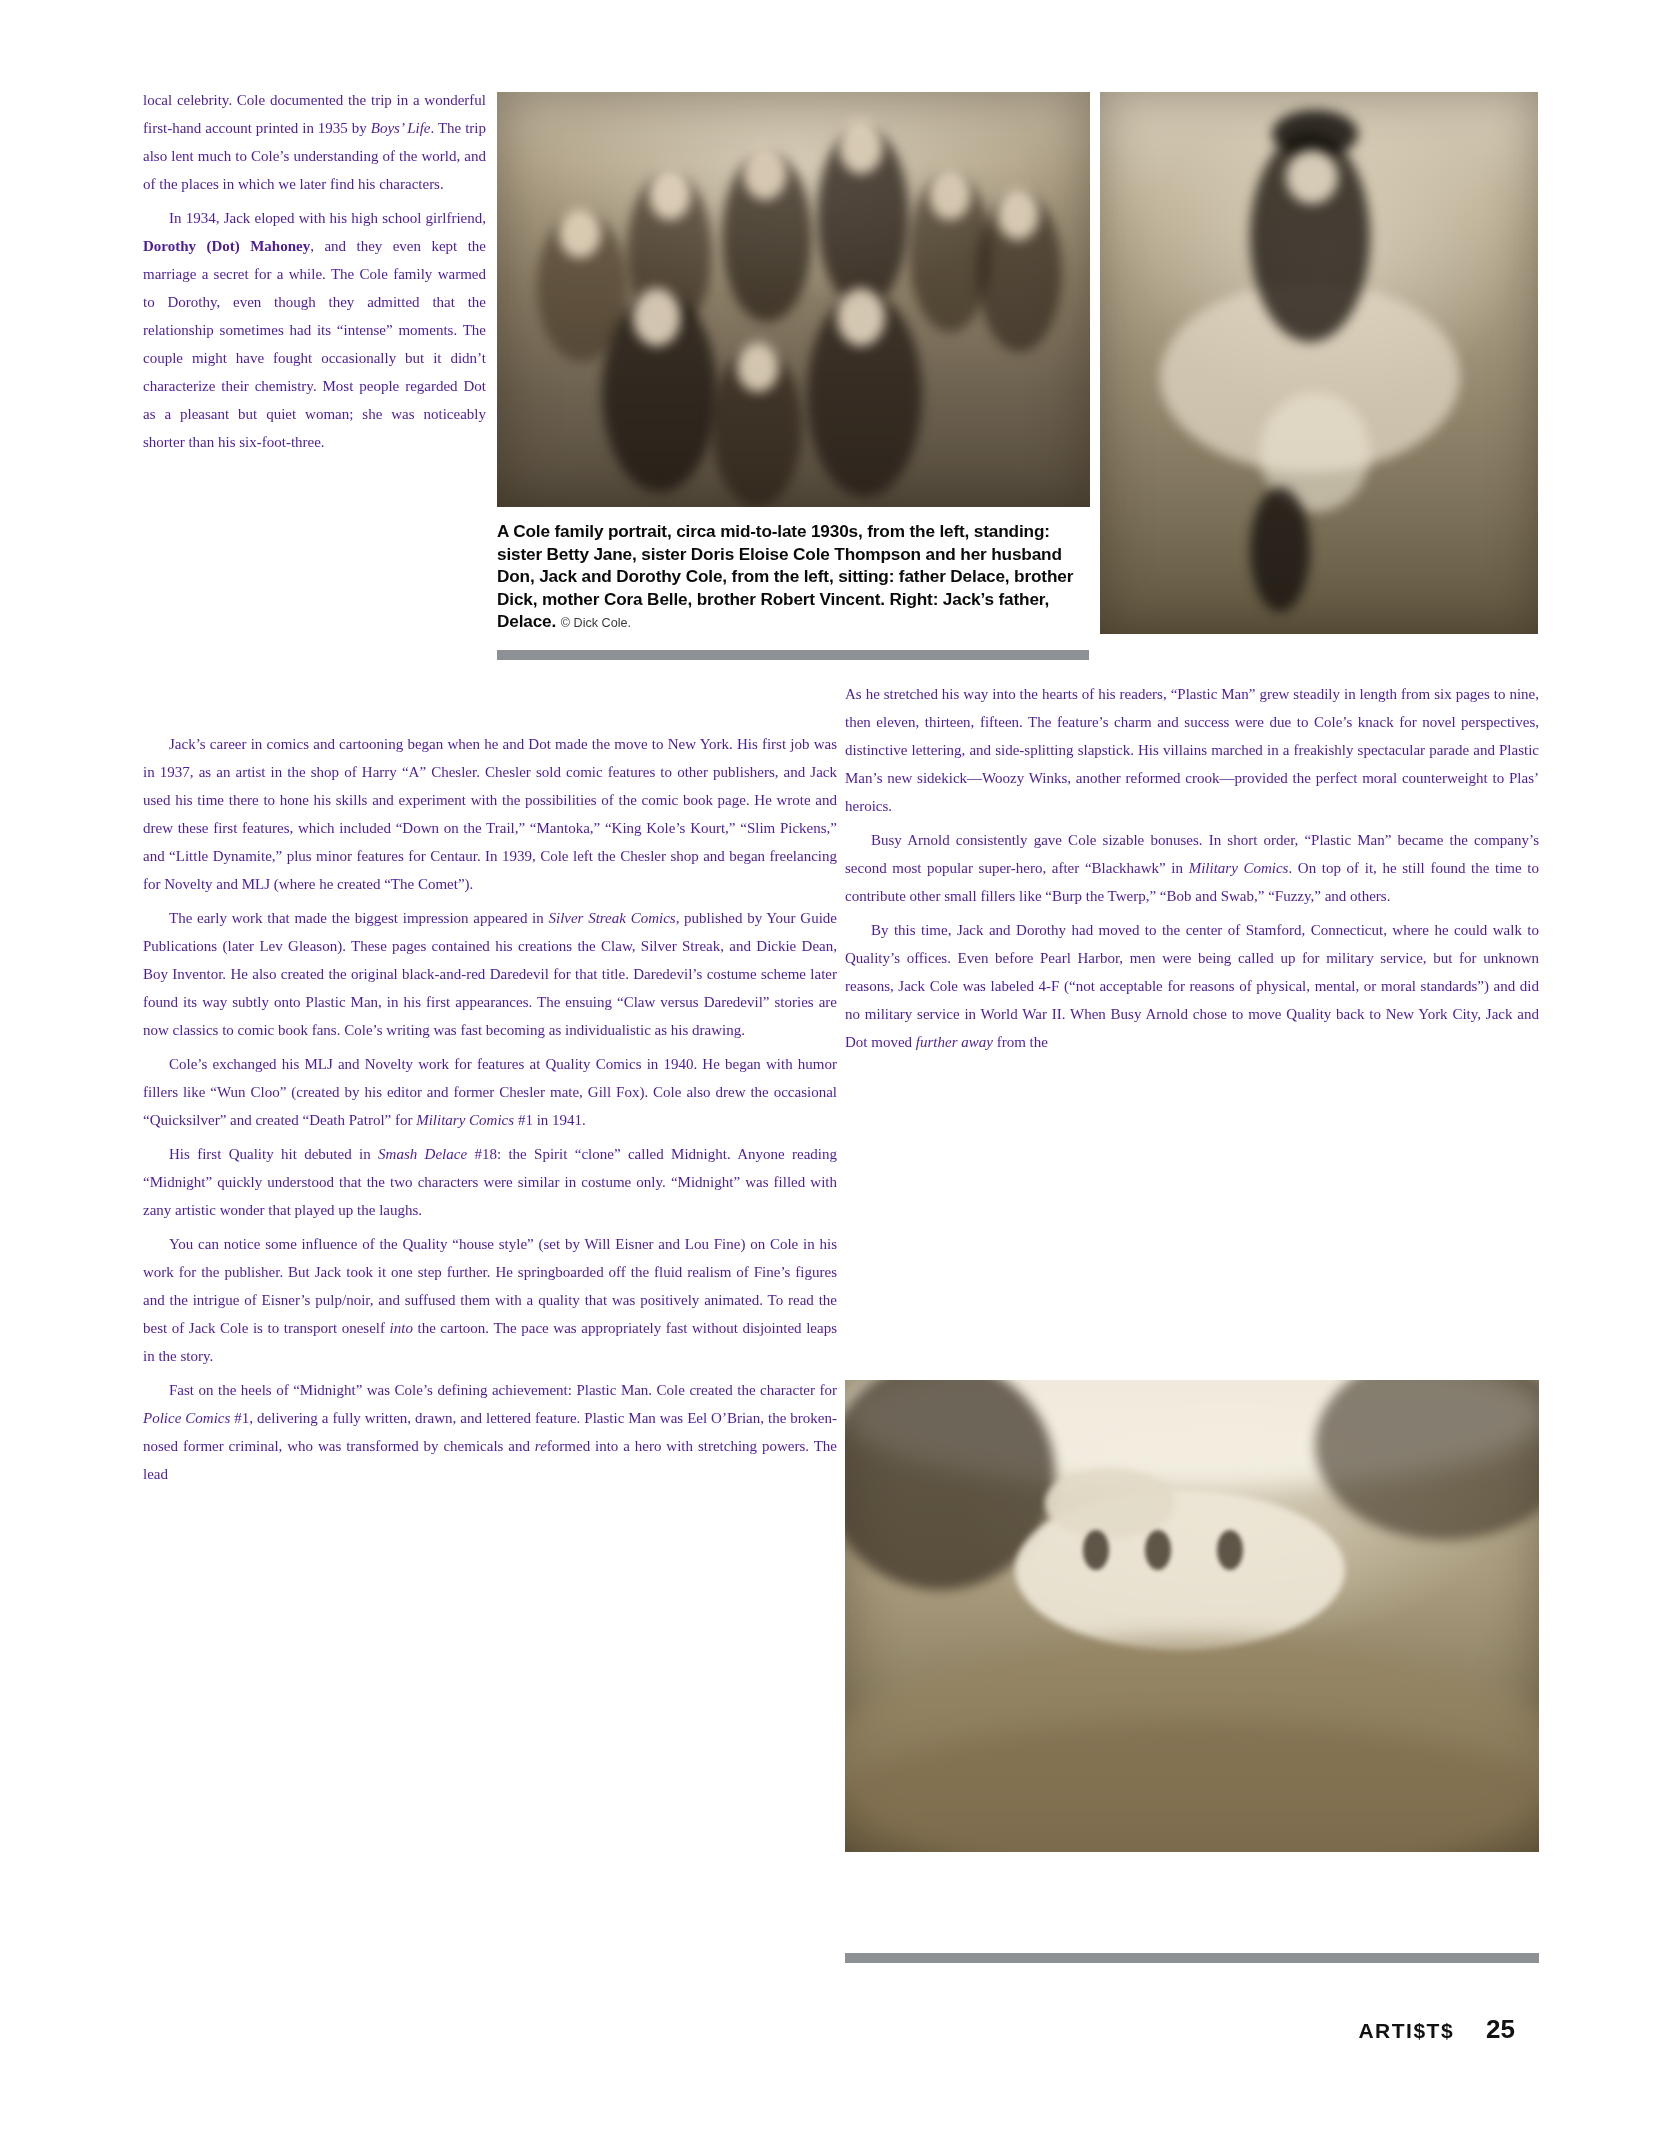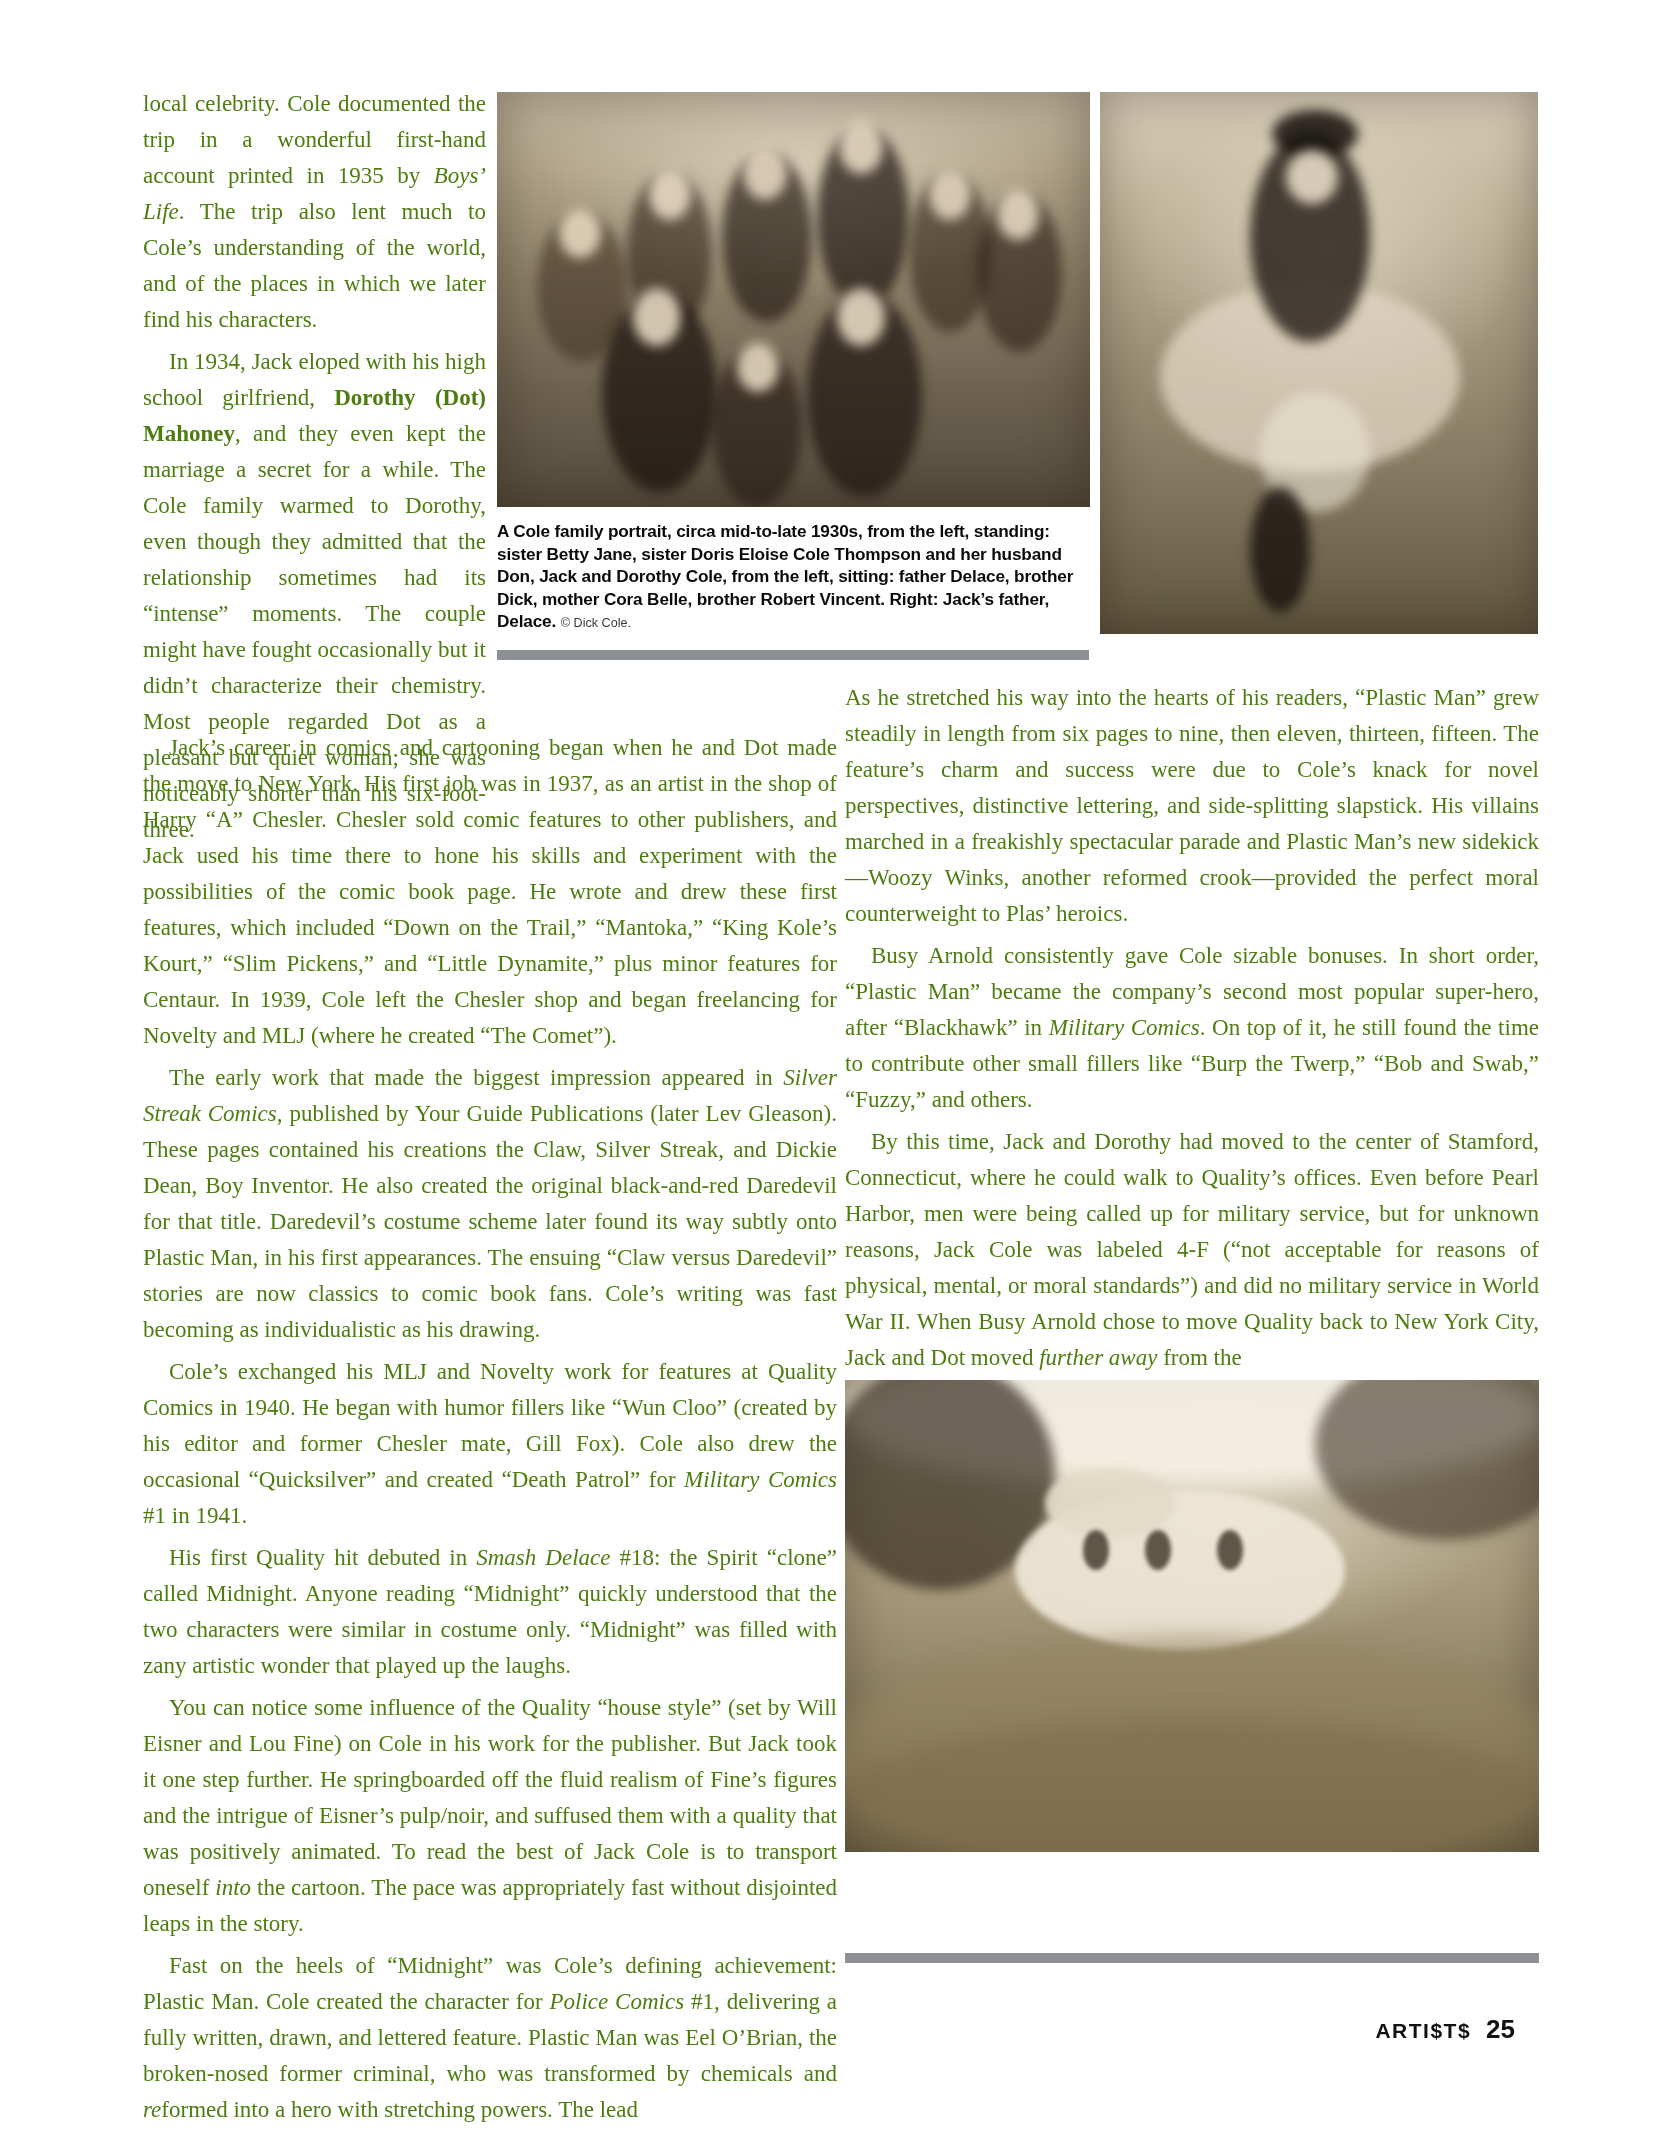--- a/index.html
+++ b/index.html
@@ -13,26 +13,26 @@
   }
   .page{
     position:absolute;
     left:0; top:0;
     width:1658px; height:2145px;
   }
 
   
   .body-col{
     font-family:"Liberation Serif", serif;
-    font-size:23px;
-    line-height:36px;
+    font-size:15px;
+    line-height:28px;
     text-align:justify;
     text-justify:inter-word;
     hyphens:none;
-    color:#4d7c0f;
+    color:#4c1d95;
   }
   .body-col p{margin:0;}
   .body-col p + p{text-indent:26px;margin-top:6px;}
 
   
   #col-left-top{
     position:absolute;
     left:143px; top:86px;
     width:343px;
   }
@@ -126,21 +126,21 @@
   }
   #rule-left{ left:497px; top:650px; width:592px; }
   #rule-bottom{ left:845px; top:1953px; width:694px; }
 
   
   #footer{
     position:absolute;
     right:143px; top:2014px;
     display:flex;
     align-items:baseline;
-    gap:15px;
+    gap:32px;
   }
   #footer-brand{
     font-family:"Liberation Sans", sans-serif;
     font-weight:bold;
     font-size:21px;
     letter-spacing:1.5px;
     color:#111;
   }
   #footer-page{
     font-family:"Liberation Sans", sans-serif;

